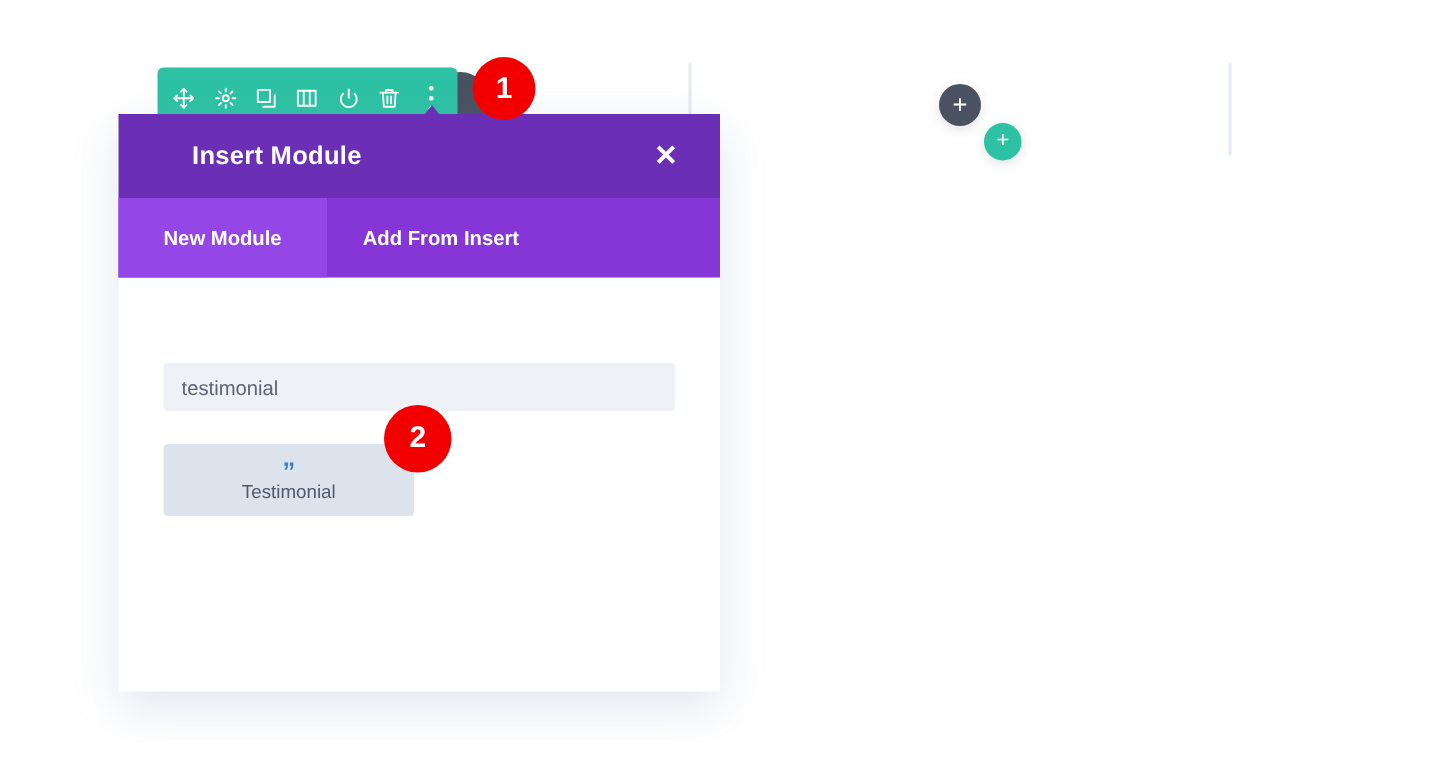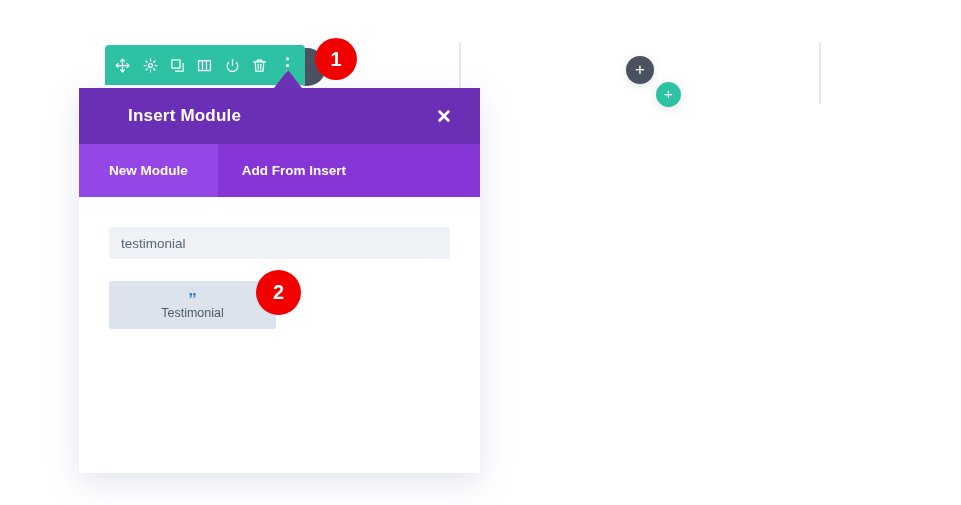--- a/index.html
+++ b/index.html
@@ -111,21 +111,21 @@
   .plus-glyph {
     position: relative;
     top: -1px;
     font-weight: 400;
   }
 
   
   #insert-module-modal {
     position: absolute;
     left: 79px;
-    top: 88px;
+    top: 76px;
     width: 401px;
     height: 385px;
     background: #ffffff;
     box-shadow: 0 10px 30px rgba(120,140,180,0.22);
     z-index: 8;
   }
   #modal-header {
     height: 56px;
     background: #6b2fb5;
     display: flex;
@@ -167,20 +167,21 @@
   }
   .modal-tab.active {
     background: #9546e6;
     padding-left: 30px;
     padding-right: 30px;
   }
 
   #modal-body {
     padding: 30px 30px 0 30px;
     box-sizing: border-box;
+    margin-top: 27px;
   }
   #module-search-input {
     width: 341px;
     height: 32px;
     background: #eef1f6;
     border: none;
     border-radius: 3px;
     box-sizing: border-box;
     padding: 0 12px;
     font-family: "Liberation Sans", sans-serif;

